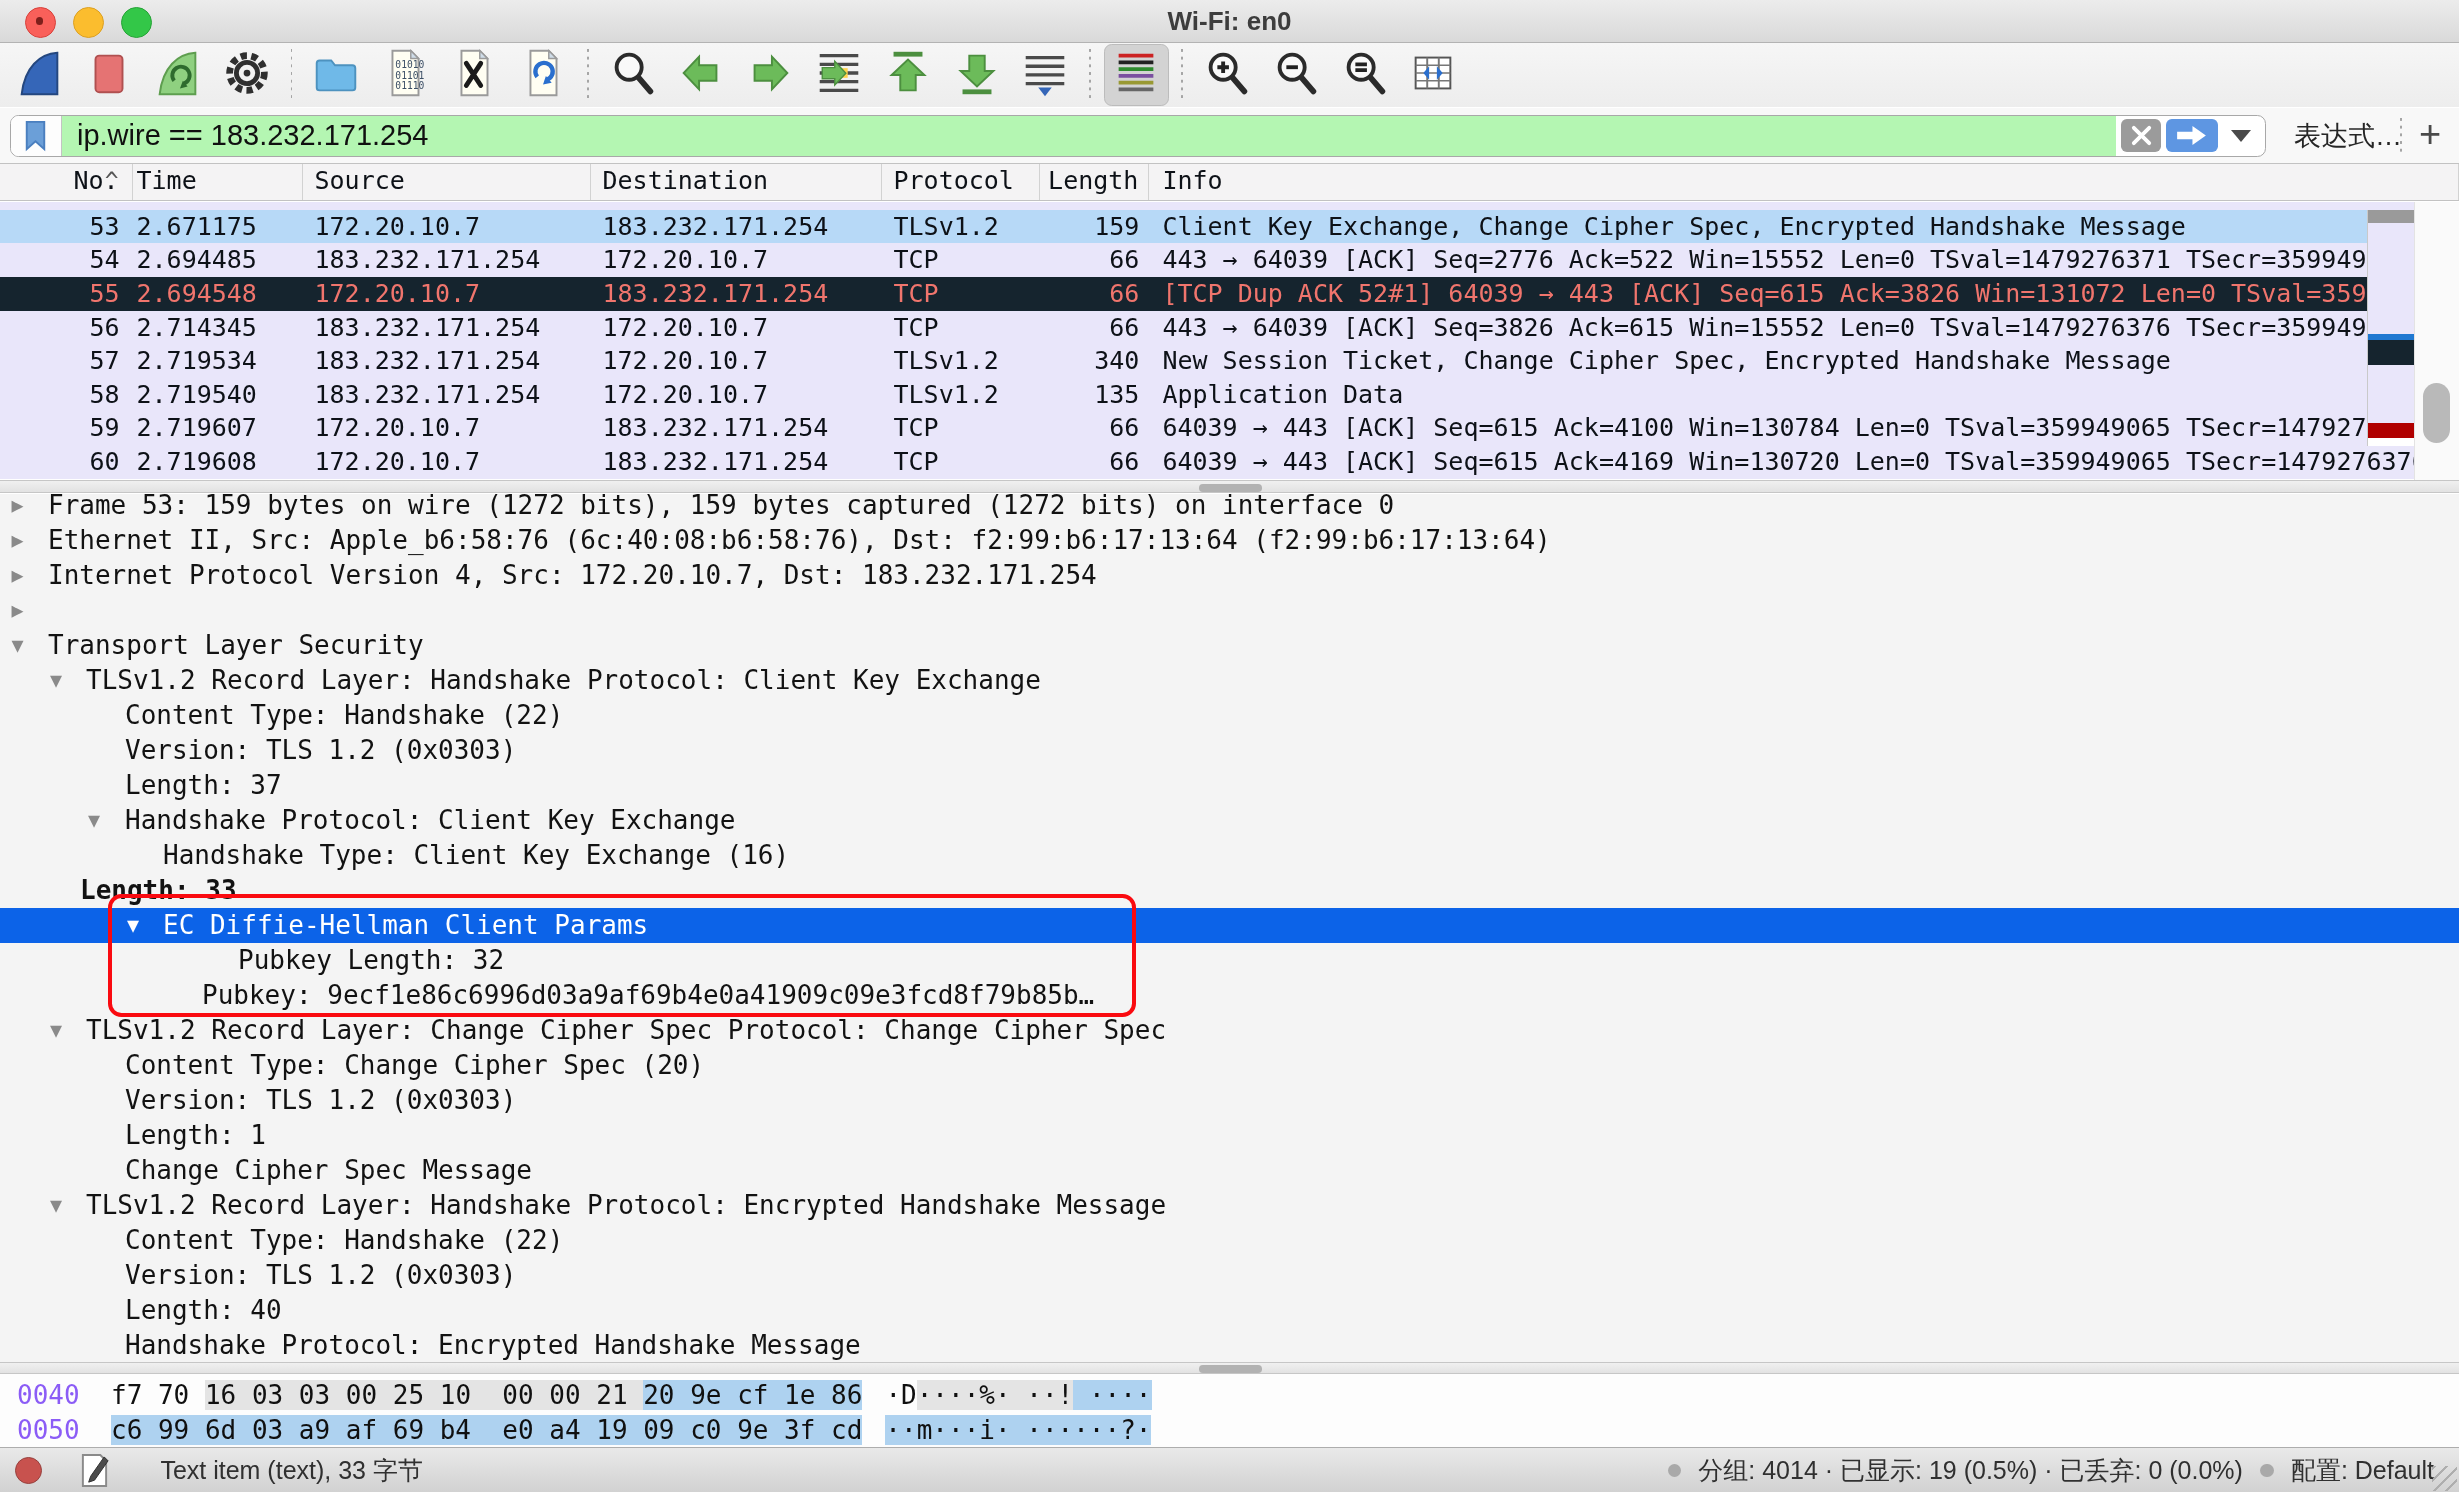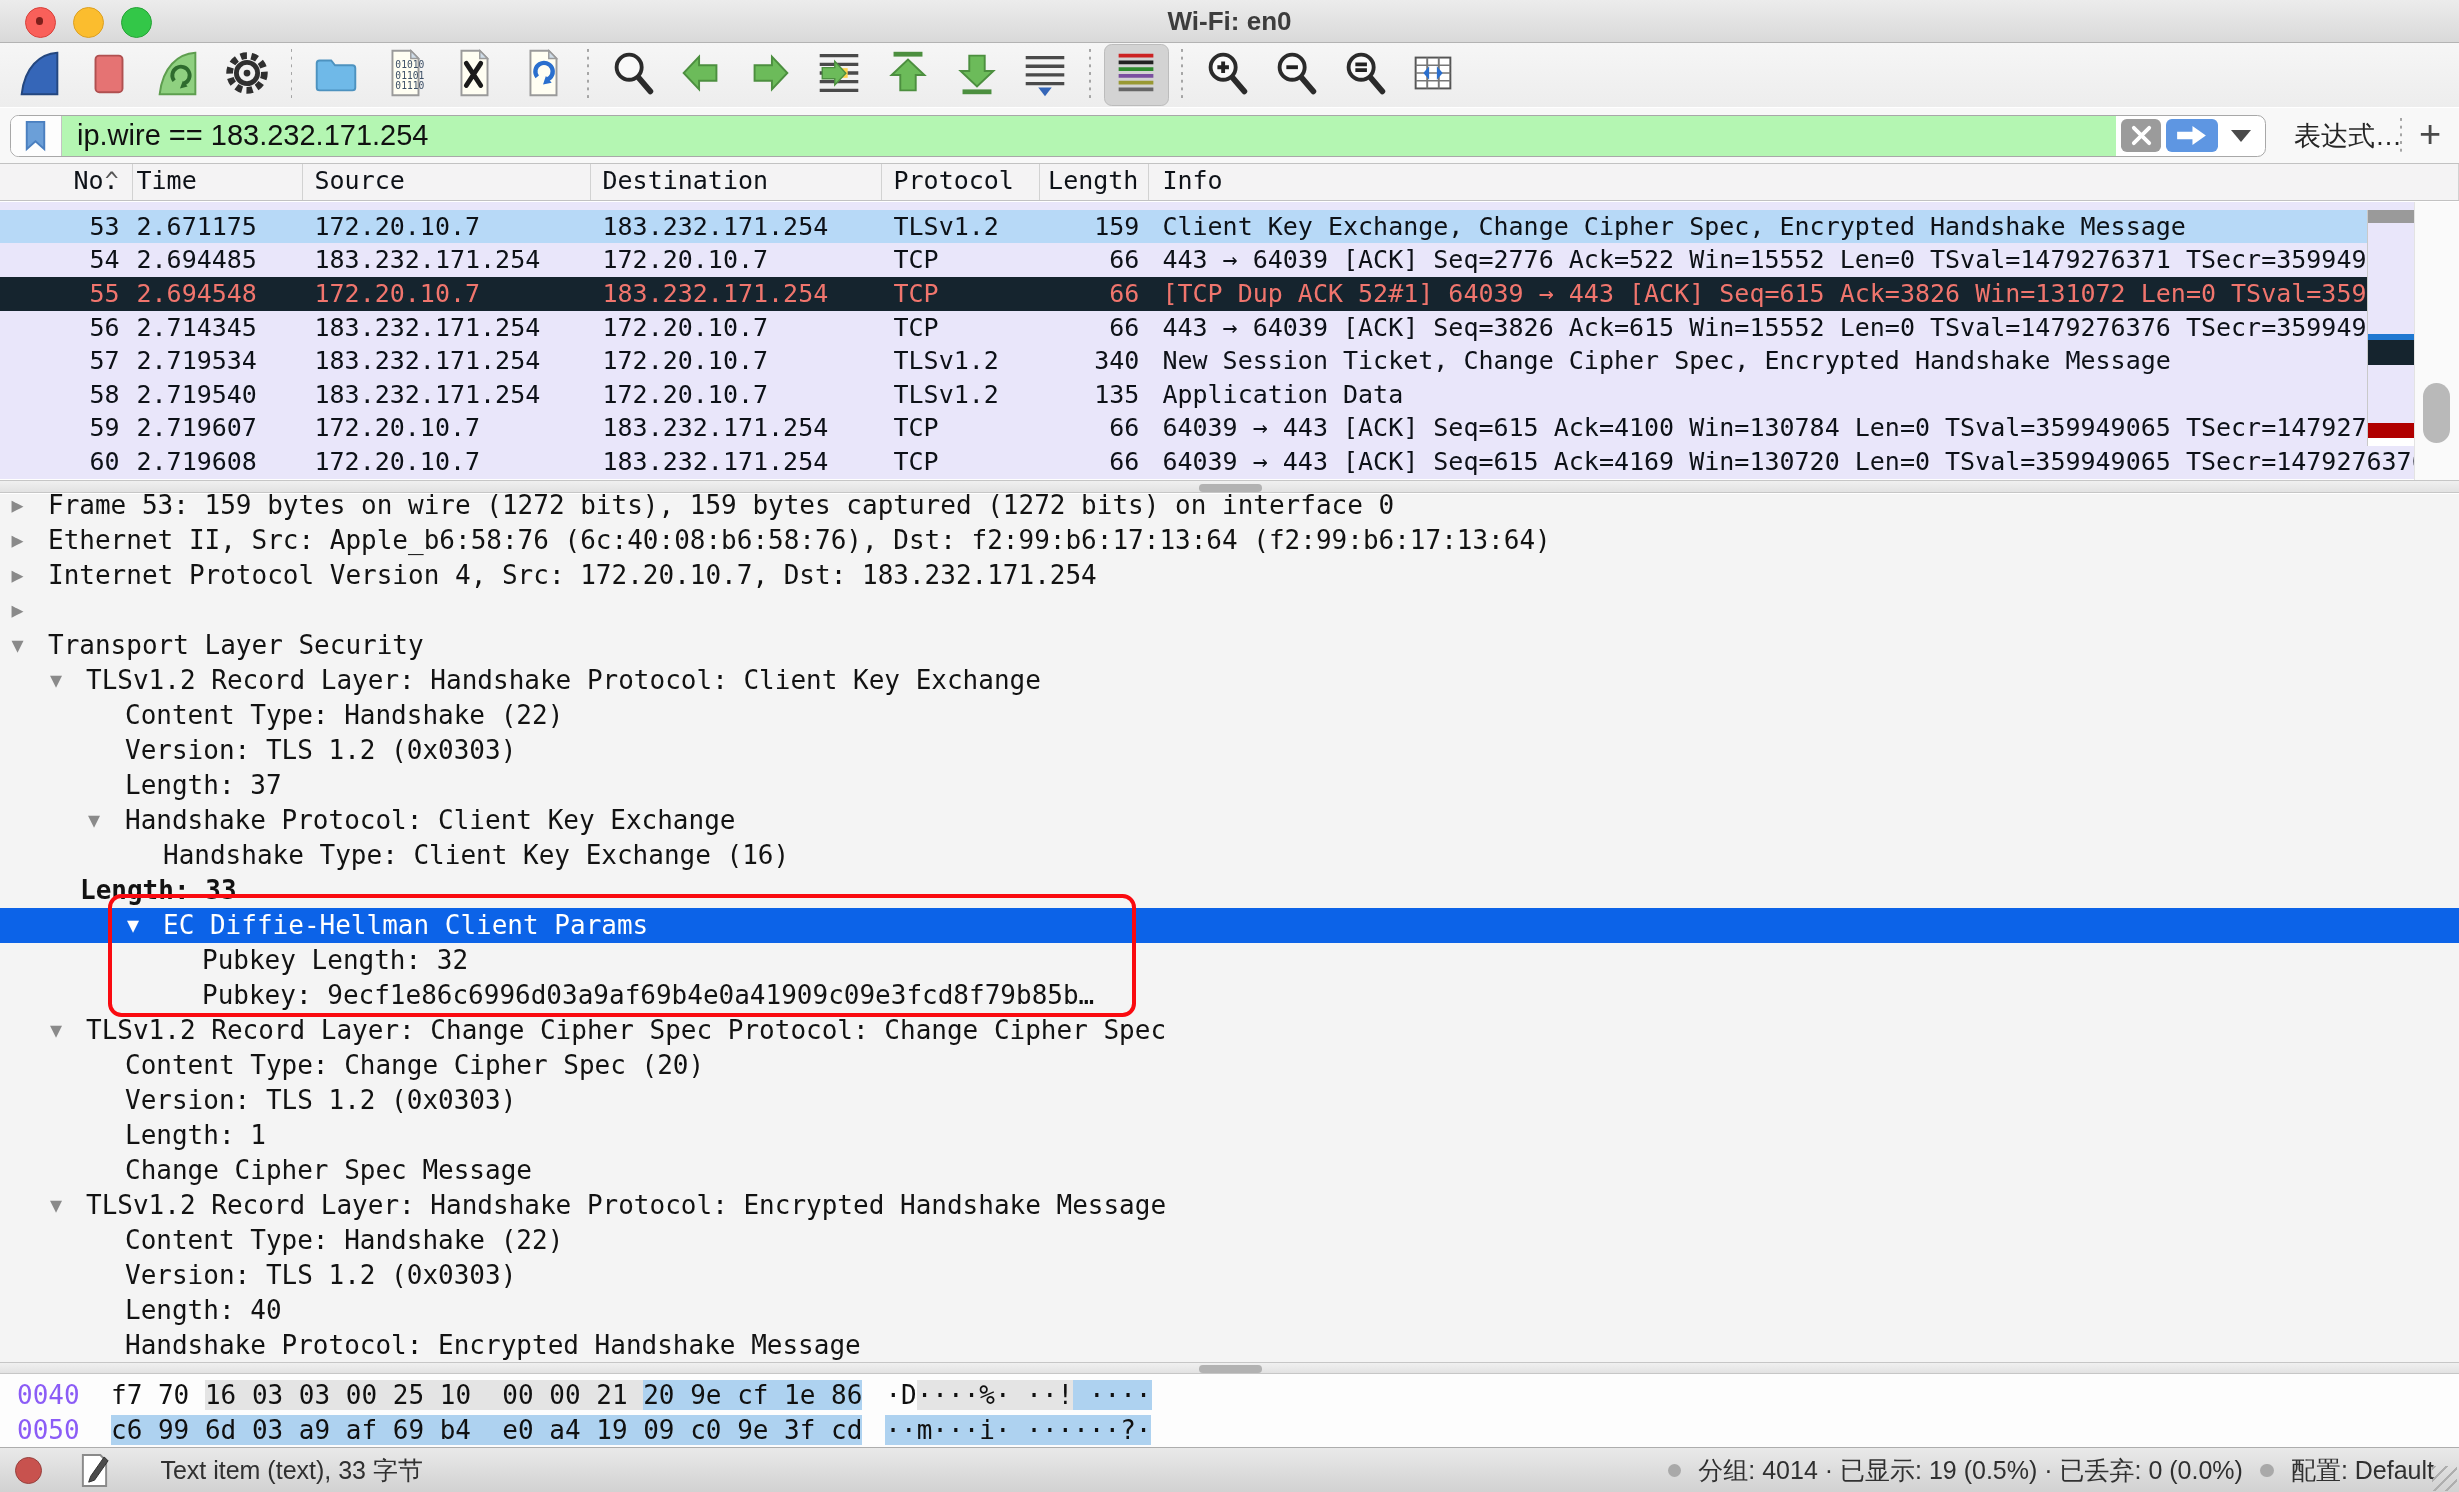--- a/index.html
+++ b/index.html
@@ -398,21 +398,21 @@
       <div class="drow" style="padding-left: 48px;"><span class="exp" style="left: 11.5px;">▶</span></div>
       <div class="drow" style="padding-left: 48px;"><span class="exp" style="left: 11.5px;">▼</span><span>Transport Layer Security</span></div>
       <div class="drow" style="padding-left: 86px;"><span class="exp" style="left: 50px;">▼</span><span>TLSv1.2 Record Layer: Handshake Protocol: Client Key Exchange</span></div>
       <div class="drow" style="padding-left: 125px;"><span>Content Type: Handshake (22)</span></div>
       <div class="drow" style="padding-left: 125px;"><span>Version: TLS 1.2 (0x0303)</span></div>
       <div class="drow" style="padding-left: 125px;"><span>Length: 37</span></div>
       <div class="drow" style="padding-left: 125px;"><span class="exp" style="left: 88px;">▼</span><span>Handshake Protocol: Client Key Exchange</span></div>
       <div class="drow" style="padding-left: 163px;"><span>Handshake Type: Client Key Exchange (16)</span></div>
       <div class="drow" style="padding-left: 80px; font-weight: bold;"><span>Length: 33</span></div>
       <div class="drow sel" style="padding-left: 163px;"><span class="exp" style="left: 127px;">▼</span><span>EC Diffie-Hellman Client Params</span></div>
-      <div class="drow" style="padding-left: 202px;"><span>Pubkey Length: 32</span></div>
+      <div class="drow" style="padding-left: 202px; margin-left: 36px;"><span>Pubkey Length: 32</span></div>
       <div class="drow" style="padding-left: 202px;"><span>Pubkey: 9ecf1e86c6996d03a9af69b4e0a41909c09e3fcd8f79b85b…</span></div>
       <div class="drow" style="padding-left: 86px;"><span class="exp" style="left: 50px;">▼</span><span>TLSv1.2 Record Layer: Change Cipher Spec Protocol: Change Cipher Spec</span></div>
       <div class="drow" style="padding-left: 125px;"><span>Content Type: Change Cipher Spec (20)</span></div>
       <div class="drow" style="padding-left: 125px;"><span>Version: TLS 1.2 (0x0303)</span></div>
       <div class="drow" style="padding-left: 125px;"><span>Length: 1</span></div>
       <div class="drow" style="padding-left: 125px;"><span>Change Cipher Spec Message</span></div>
       <div class="drow" style="padding-left: 86px;"><span class="exp" style="left: 50px;">▼</span><span>TLSv1.2 Record Layer: Handshake Protocol: Encrypted Handshake Message</span></div>
       <div class="drow" style="padding-left: 125px;"><span>Content Type: Handshake (22)</span></div>
       <div class="drow" style="padding-left: 125px;"><span>Version: TLS 1.2 (0x0303)</span></div>
       <div class="drow" style="padding-left: 125px;"><span>Length: 40</span></div>

